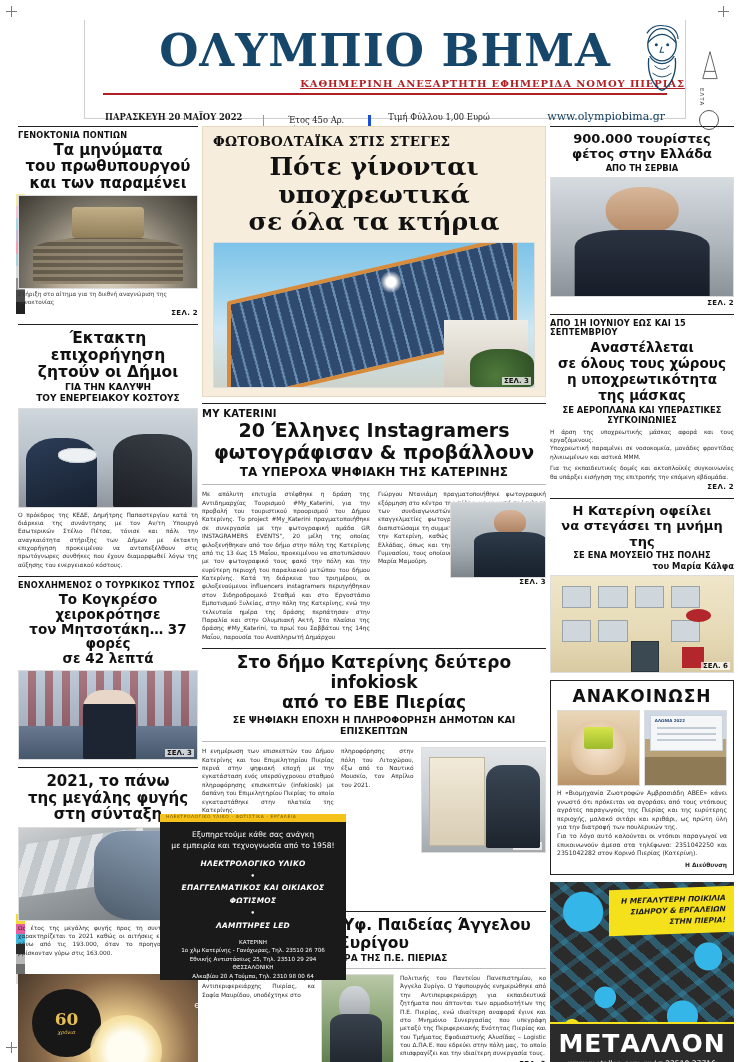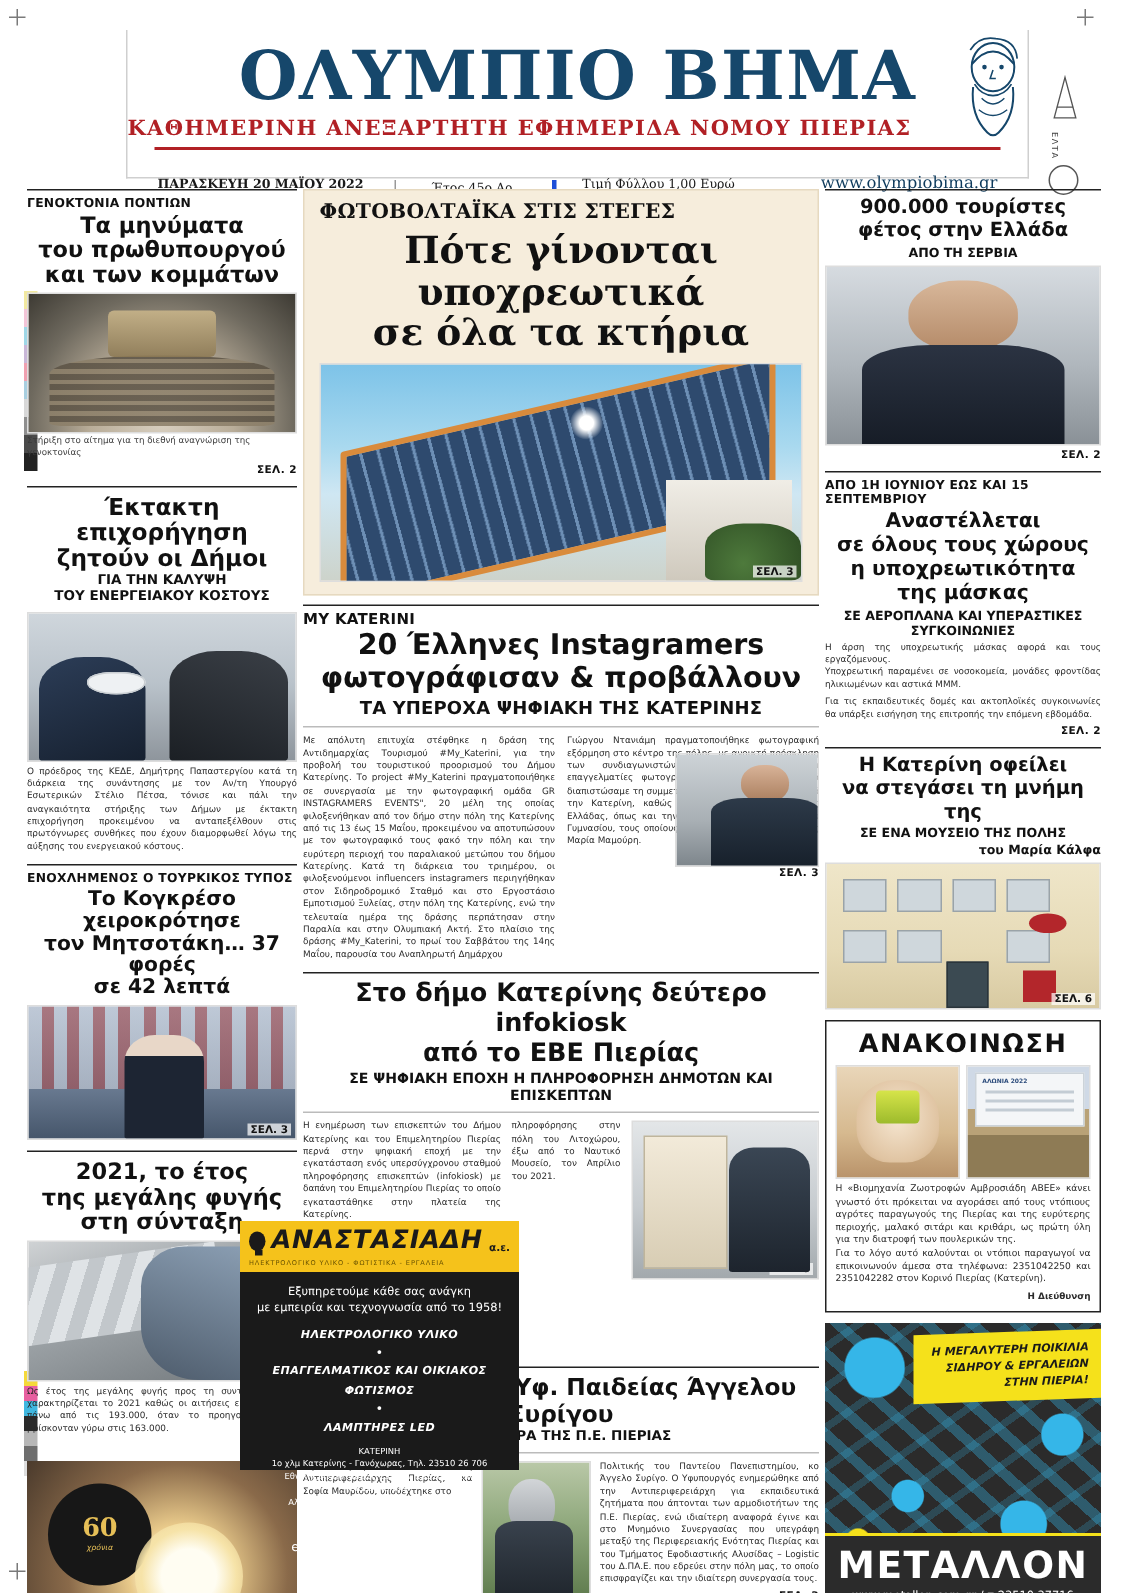--- a/index.html
+++ b/index.html
@@ -15,22 +15,22 @@
   .cmark:after{left:5px;top:0;width:1px;height:11px;}
 
   .sheet{position:absolute;left:18px;top:14px;width:716px;height:1036px;}
 
   
   .masthead{position:absolute;left:66px;top:6px;width:600px;height:98px;
             border:1px solid #cfcfcf;border-top:none;background:#fff;}
   .logo{font-family:"DejaVu Serif","Liberation Serif",serif;font-weight:700;
         color:#16476b;font-size:45px;letter-spacing:1px;text-align:center;
         line-height:1;padding-top:8px;white-space:nowrap;}
-  .subhead{text-align:left;color:#b12025;font-family:"DejaVu Serif","Liberation Serif",serif;
-           font-weight:700;font-size:14px;letter-spacing:.9px;margin-top:5px;}
+  .subhead{text-align:right;color:#b12025;font-family:"DejaVu Serif","Liberation Serif",serif;
+           font-weight:700;font-size:10px;letter-spacing:.9px;margin-top:5px;text-decoration:underline;}
   .redrule{height:1.6px;background:#b12025;margin:4px 18px 0 18px;}
   .mastfoot{display:flex;align-items:center;margin-top:4px;padding:0 12px;
             font-family:"DejaVu Serif","Liberation Serif",serif;font-size:8.4px;color:#1a1a1a;}
   .mastfoot .mf{padding:0 8px;}
   .mf-date{width:150px;font-weight:700;}
   .mf-issue{flex:1;text-align:center;border-left:1px solid #999;border-right:3px solid #1d4ed8;margin-top:16px;}
   .mf-price{width:120px;text-align:center;}
   .mf-web{width:150px;text-align:right;font-weight:400;font-size:11px;color:#0d3a5c;}
   .zeus{position:absolute;right:-6px;top:2px;width:58px;height:72px;}
   .postmark{position:absolute;right:-44px;top:28px;width:30px;height:66px;}
@@ -290,21 +290,21 @@
         <div class="pm-circle"></div>
       </div>
     </div>
 
     <div class="colL">
 
       <div class="box">
         <div class="kicker">ΓΕΝΟΚΤΟΝΙΑ ΠΟΝΤΙΩΝ</div>
         <div class="hl hl-l" style="white-space:pre-line">Τα μηνύματα
 του πρωθυπουργού
-και των κομμάτων</div>
+και των παραμένει</div>
         <div class="ph ph-parliament" style="height:92px;margin-top:4px;"></div>
         <div class="cap">Στήριξη στο αίτημα για τη διεθνή αναγνώριση της γενοκτονίας</div>
         <div class="sel">ΣΕΛ. 2</div>
       </div>
 
       <div class="box">
         <div class="hl hl-l" style="white-space:pre-line;font-size:15.5px">Έκτακτη επιχορήγηση
 ζητούν οι Δήμοι</div>
         <div class="sub" style="white-space:pre-line">ΓΙΑ ΤΗΝ ΚΑΛΥΨΗ
 ΤΟΥ ΕΝΕΡΓΕΙΑΚΟΥ ΚΟΣΤΟΥΣ</div>
@@ -319,21 +319,21 @@
         <div class="kicker">ΕΝΟΧΛΗΜΕΝΟΣ Ο ΤΟΥΡΚΙΚΟΣ ΤΥΠΟΣ</div>
         <div class="hl hl-l" style="white-space:pre-line;font-size:13.5px">Το Κογκρέσο χειροκρότησε
 τον Μητσοτάκη… 37 φορές
 σε 42 λεπτά</div>
         <div class="ph ph-congress" style="height:88px;margin-top:4px;">
           <div class="sel-ov">ΣΕΛ. 3</div>
         </div>
       </div>
 
       <div class="box">
-        <div class="hl hl-l" style="white-space:pre-line;font-size:15px">2021, το έτος
+        <div class="hl hl-l" style="white-space:pre-line;font-size:15px">2021, το πάνω
 της μεγάλης φυγής
 στη σύνταξη</div>
         <div class="ph ph-desk" style="height:92px;margin-top:4px;"></div>
         <div class="body-t">Ως έτος της μεγάλης φυγής προς τη συνταξιοδότηση, χαρακτηρίζεται το 2021 καθώς οι αιτήσεις εκτοξεύθηκαν πάνω από τις 193.000, όταν το προηγούμενο έτος βρίσκονταν γύρω στις 163.000.</div>
         <div class="sel">ΣΕΛ. 3</div>
       </div>
 
       <div class="ad-bulb" style="height:145px;margin-top:4px;">
         <div class="badge">
           <b>60</b>
@@ -411,25 +411,20 @@
           </div>
           <div style="width:44%">
             <div class="body-t" style="margin-top:0">Πολιτικής του Παντείου Πανεπιστημίου, κο Άγγελο Συρίγο. Ο Υφυπουργός ενημερώθηκε από την Αντιπεριφερειάρχη για εκπαιδευτικά ζητήματα που άπτονται των αρμοδιοτήτων της Π.Ε. Πιερίας, ενώ ιδιαίτερη αναφορά έγινε και στο Μνημόνιο Συνεργασίας που υπεγράφη μεταξύ της Περιφερειακής Ενότητας Πιερίας και του Τμήματος Εφοδιαστικής Αλυσίδας – Logistic του Δ.ΠΑ.Ε. που εδρεύει στην πόλη μας, το οποίο επισφραγίζει και την ιδιαίτερη συνεργασία τους.</div>
             <div class="sel">ΣΕΛ. 3</div>
           </div>
         </div>
       </div>
     </div>
 
     <div class="ad-anast" style="position:absolute;left:142px;top:800px;width:186px;height:160px;">
-      <div class="band">
-        <span class="bulb"></span>
-        <span class="bname">ΑΝΑΣΤΑΣΙΑΔΗ</span>
-        <span class="sa">α.ε.</span>
-      </div>
       <div class="bsub">ΗΛΕΚΤΡΟΛΟΓΙΚΟ ΥΛΙΚΟ - ΦΩΤΙΣΤΙΚΑ - ΕΡΓΑΛΕΙΑ</div>
       <div class="l1" style="white-space:pre-line">Εξυπηρετούμε κάθε σας ανάγκη
 με εμπειρία και τεχνογνωσία από το 1958!</div>
       <div class="l2">
         <div>ΗΛΕΚΤΡΟΛΟΓΙΚΟ ΥΛΙΚΟ</div>
         <div class="dot">•</div>
         <div>ΕΠΑΓΓΕΛΜΑΤΙΚΟΣ ΚΑΙ ΟΙΚΙΑΚΟΣ ΦΩΤΙΣΜΟΣ</div>
         <div class="dot">•</div>
         <div>ΛΑΜΠΤΗΡΕΣ LED</div>
       </div>

